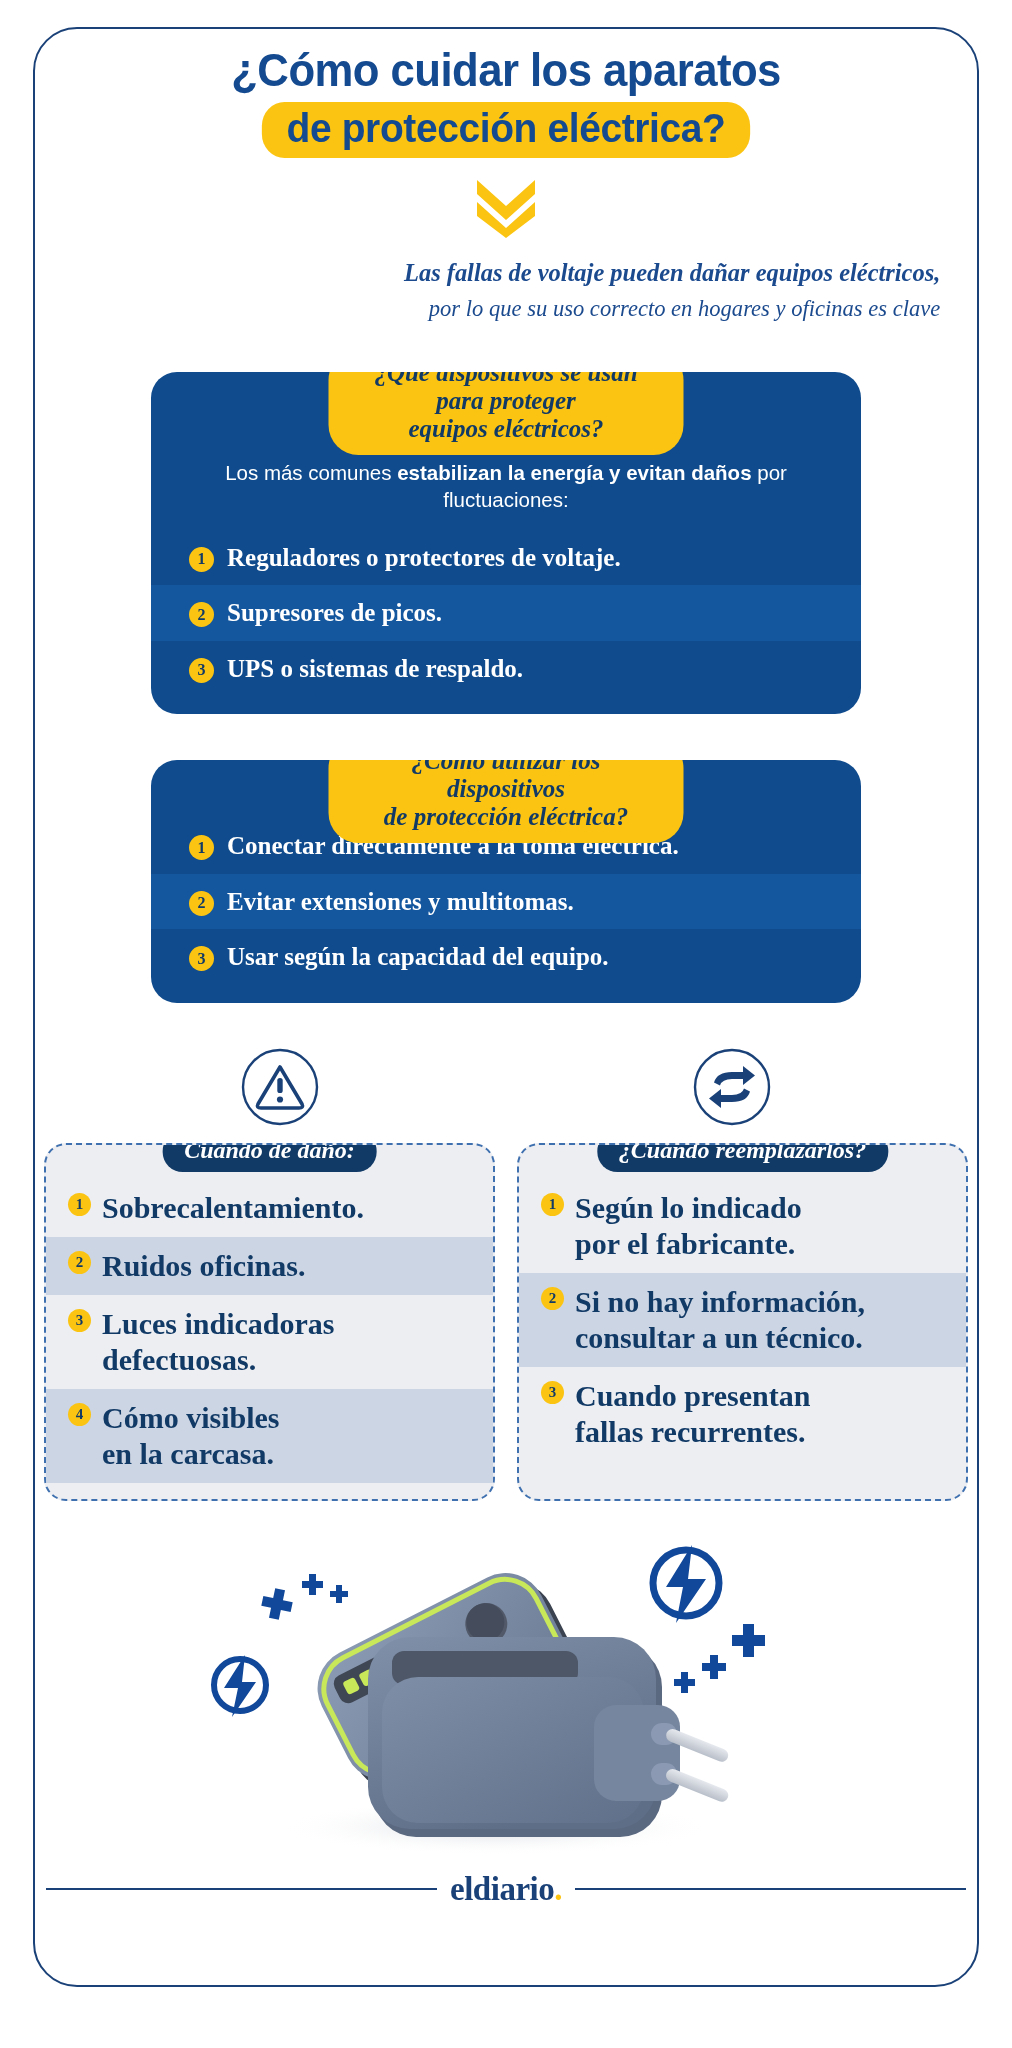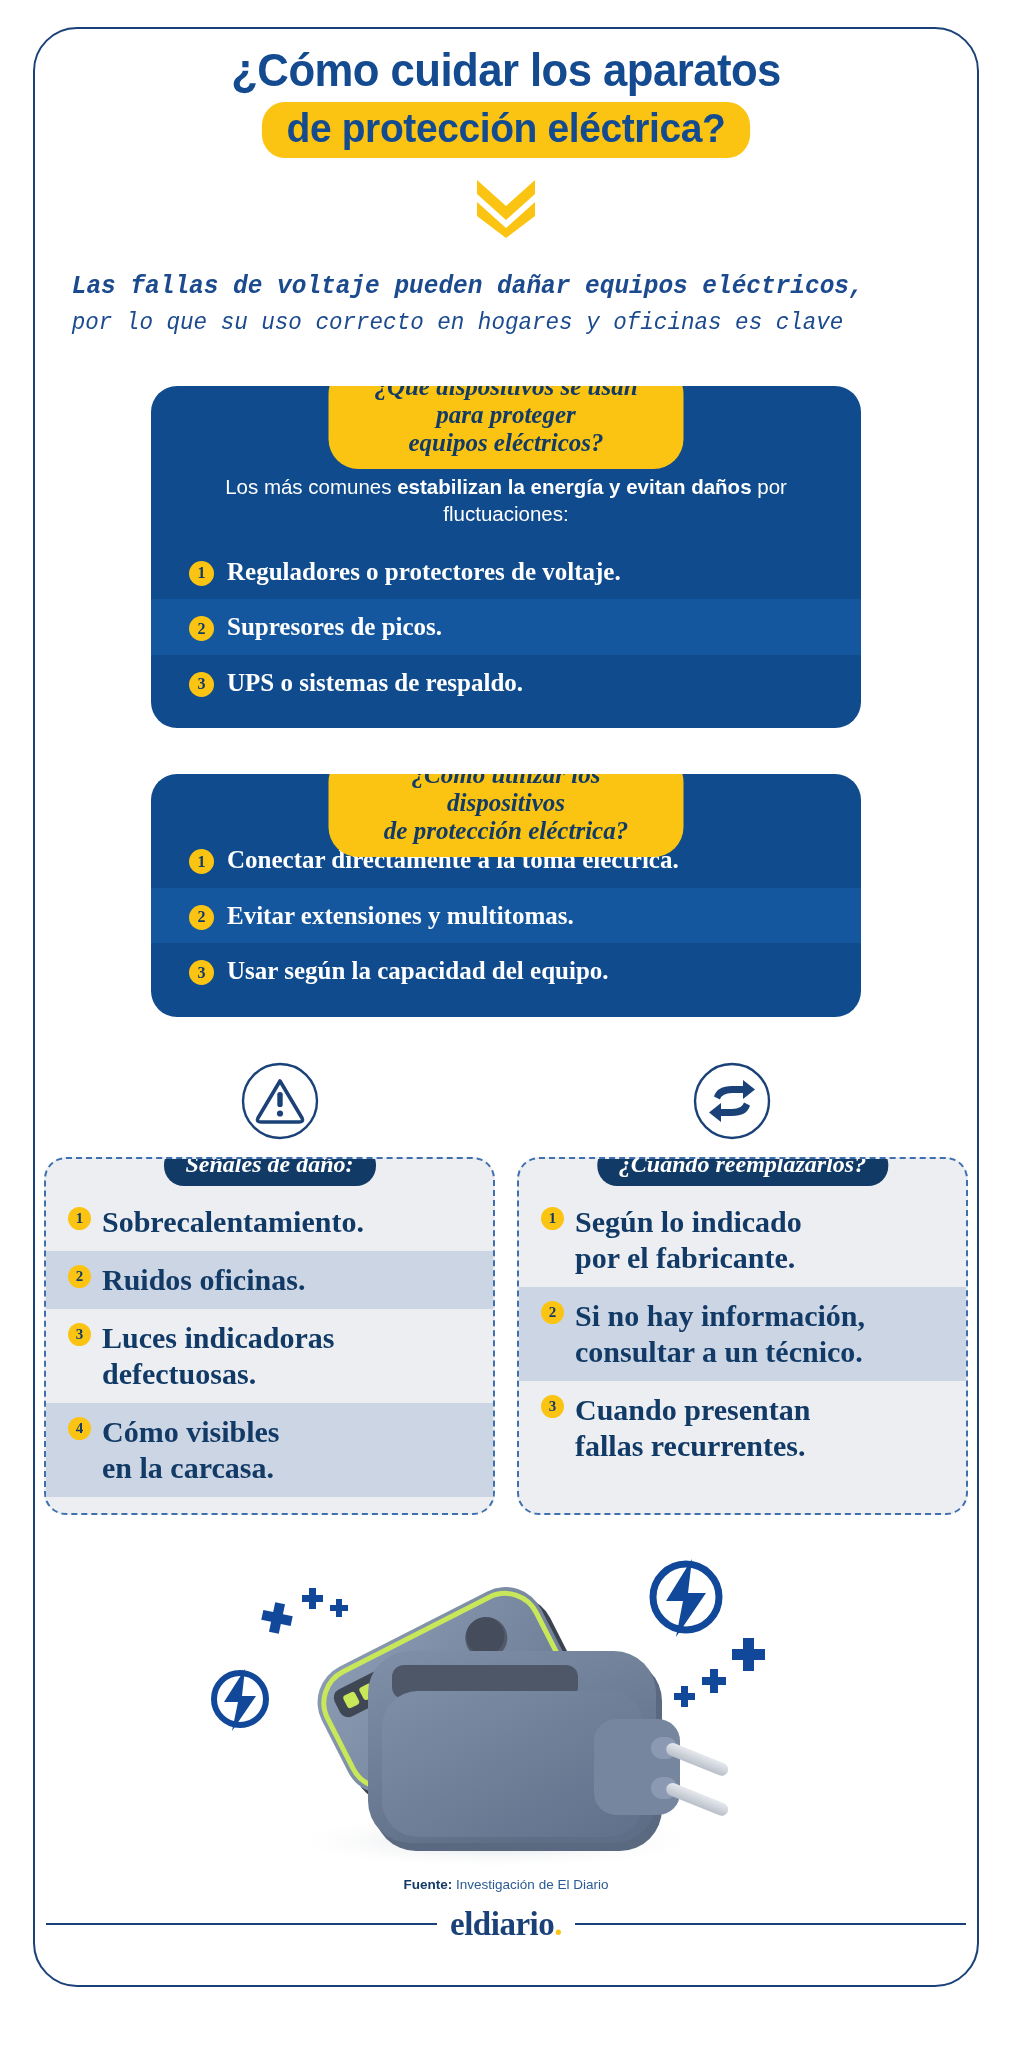--- a/index.html
+++ b/index.html
@@ -63,24 +63,24 @@
     color: #144a8f;
     letter-spacing: -0.4px;
     transform: scaleX(0.95);
   }
 
   
   .chev-wrap { display: flex; justify-content: center; margin-top: 18px; }
 
   
   .subtitle {
-    margin-top: 32px;
-    text-align: left;
+    margin-top: 18px;
+    text-align: right;
     color: #1b4a8e;
-    font-family: Liberation Mono, monospace;
+    font-family: Liberation Serif, serif;
     line-height: 1.3;
   }
   .subtitle .l1 { font-weight: bold; font-style: italic; font-size: 26px; display: block; transform: scaleX(0.94); }
   .subtitle .l2 { font-style: italic; font-size: 24px; display: block; margin-top: 3px; transform: scaleX(0.94); }
 
   
   .blue-card {
     position: relative;
     margin: 0 auto;
     width: 710px;
@@ -339,21 +339,21 @@
           <circle cx="40" cy="40" r="37" fill="none" stroke="#1b4278" stroke-width="2.4"></circle>
           <path d="M22 35.5 Q25 25 40 25 L51 25 L51 19 L63 28.5 L51 38 L51 32 L40 32 Q30 32 28 38.5 Z" fill="#1b4278"></path>
           <path d="M58 44.5 Q55 55 40 55 L29 55 L29 61 L17 51.5 L29 42 L29 48 L40 48 Q50 48 52 41.5 Z" fill="#1b4278"></path>
         </svg>
       </div>
     </div>
 
     <div class="panels">
 
       <div class="panel">
-        <div class="panel-header">Señales de daño:</div>
+        <div class="panel-header">Cuándo de daño:</div>
         <div class="p-row">
           <span class="p-badge">1</span>
           <span class="p-text">Sobrecalentamiento.</span>
         </div>
         <div class="p-row alt">
           <span class="p-badge">2</span>
           <span class="p-text">Ruidos oficinas.</span>
         </div>
         <div class="p-row">
           <span class="p-badge">3</span>
@@ -461,23 +461,20 @@
         </g>
 
         <g fill="#11489a">
           <path d="M536 108 h11 v-11 h11 v11 h11 v11 h-11 v11 h-11 v-11 h-11 z"></path>
           <path d="M506 136 h8 v-8 h8 v8 h8 v8 h-8 v8 h-8 v-8 h-8 z"></path>
           <path d="M478 152 h7 v-7 h7 v7 h7 v7 h-7 v7 h-7 v-7 h-7 z"></path>
         </g>
       </svg>
     </div>
 
-    <div class="source">
-      <b>Fuente:</b><span> Investigación de El Diario</span>
-    </div>
 
     <div class="logo-row">
       <div class="logo-rule"></div>
       <div class="logo-text"><span>eldiario</span><span class="logo-dot">.</span></div>
       <div class="logo-rule"></div>
     </div>
 
   </div>
 </div>
 

